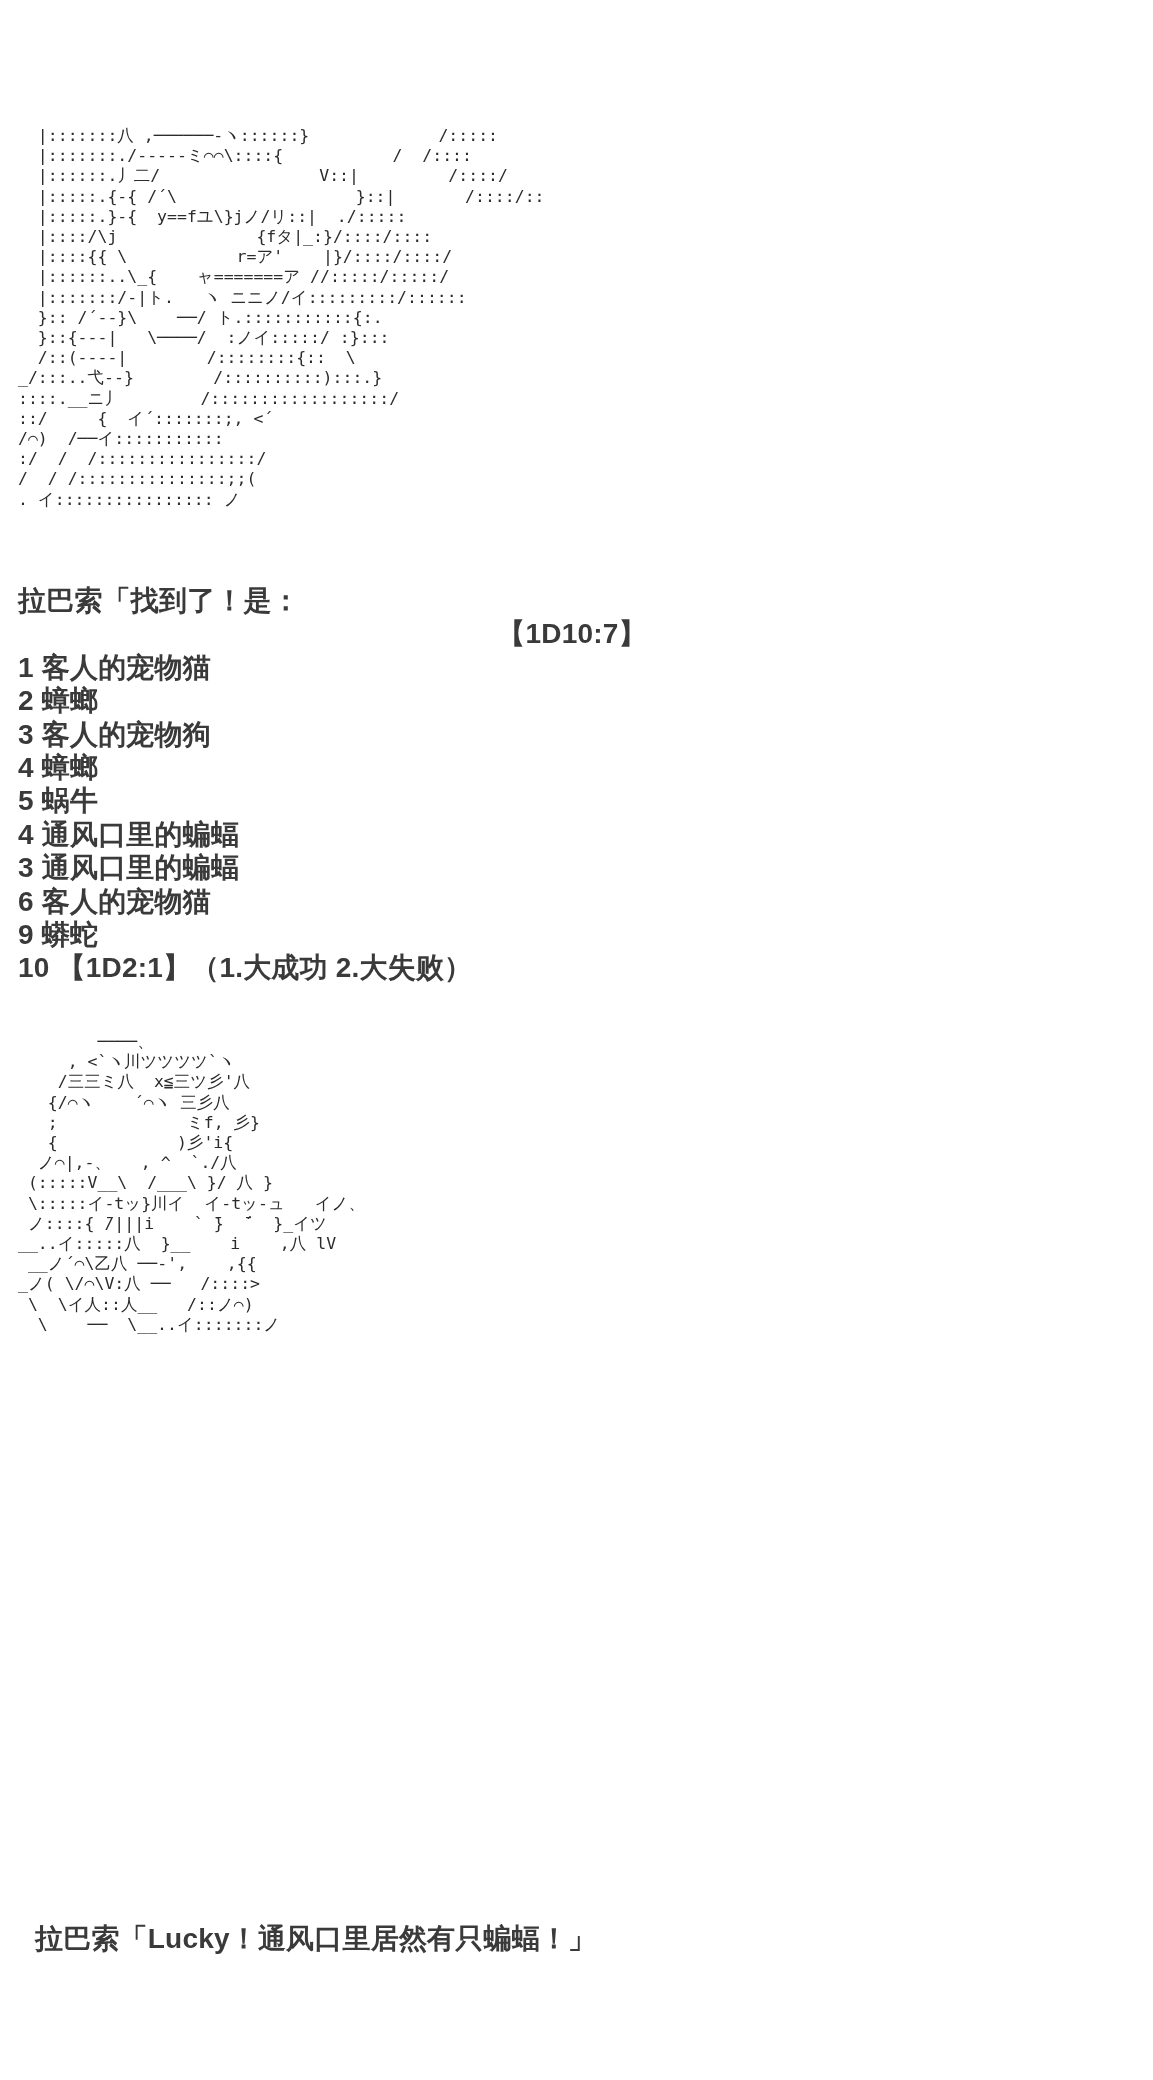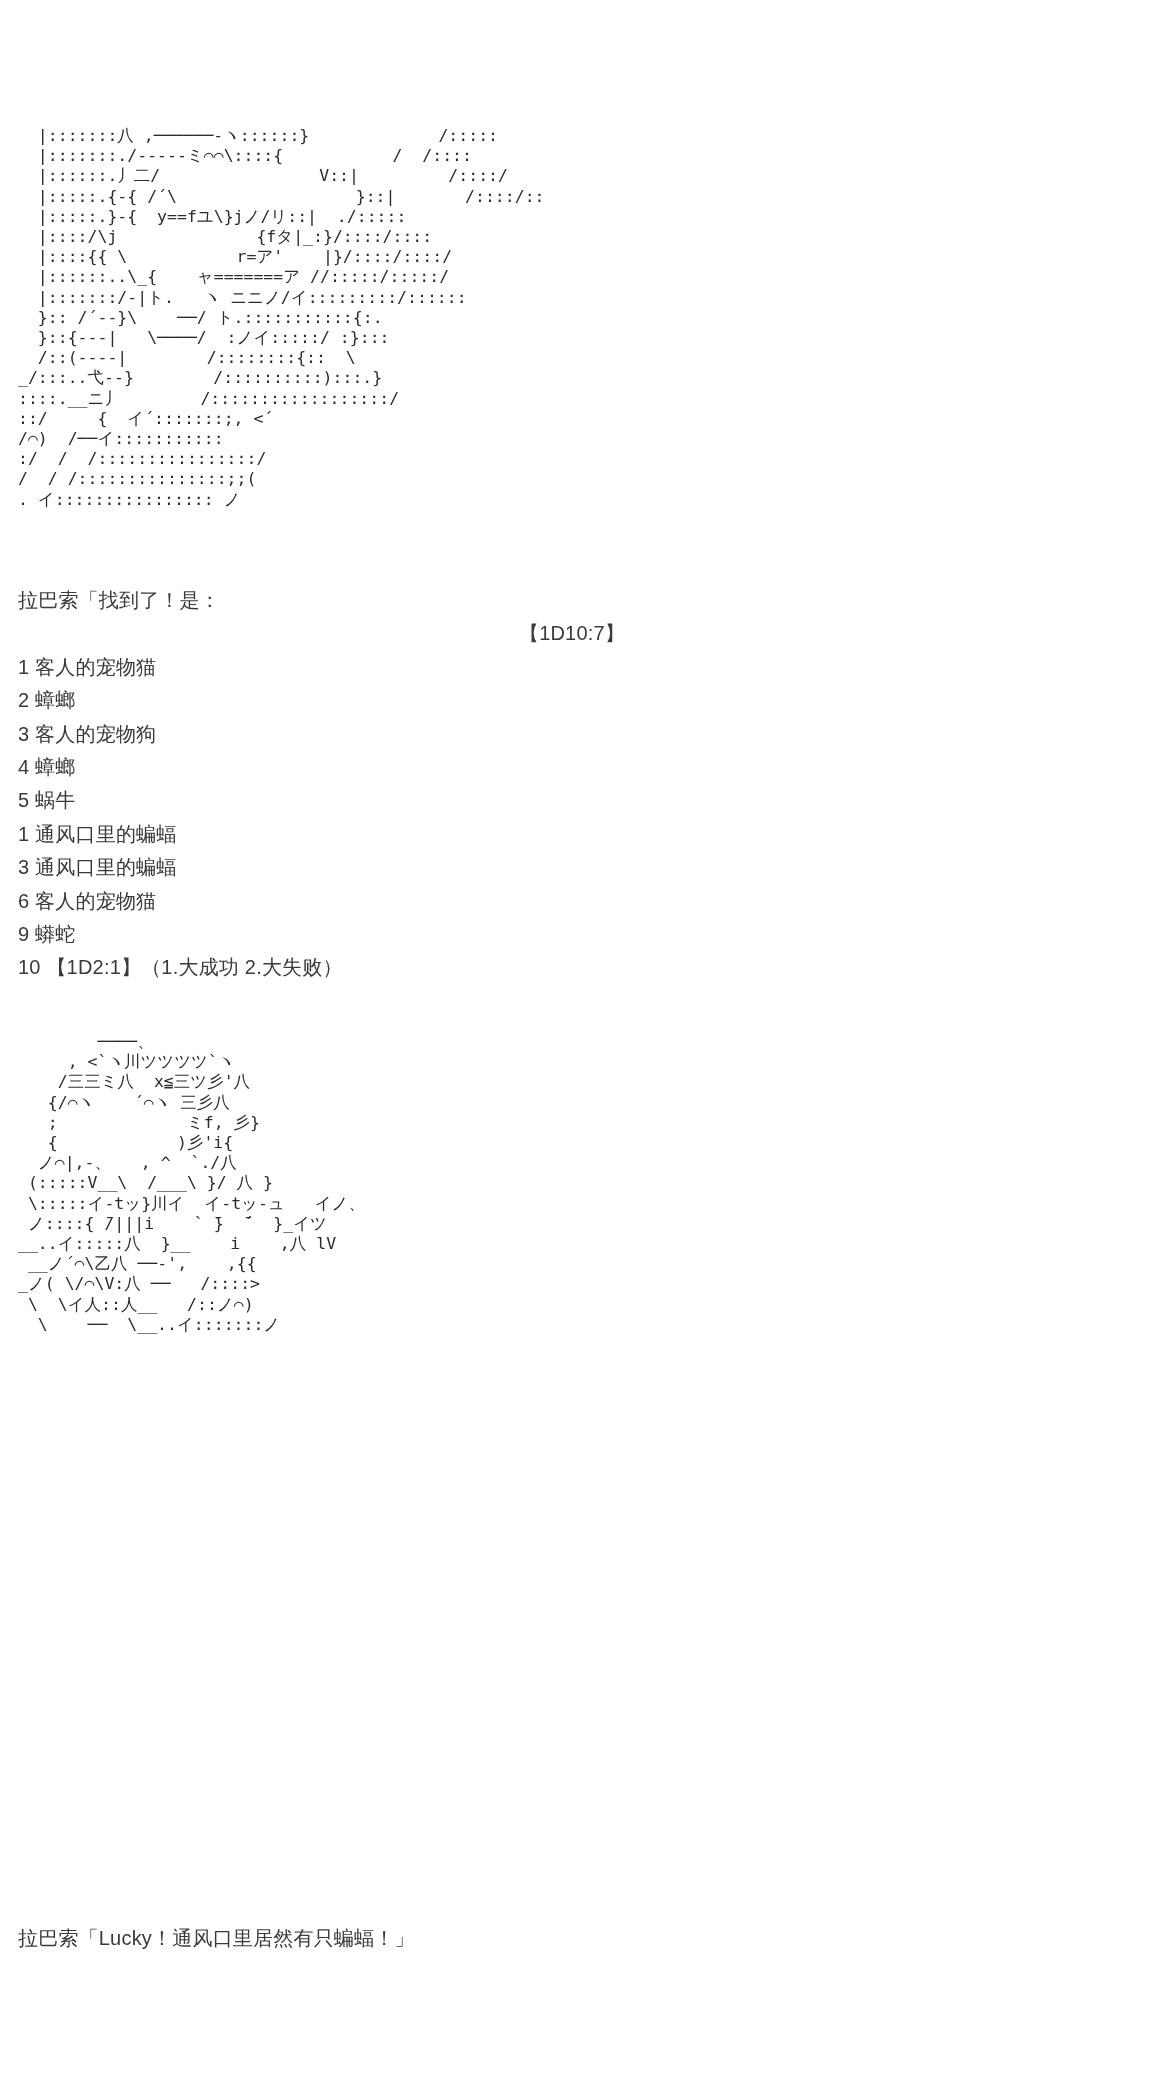--- a/index.html
+++ b/index.html
@@ -45,28 +45,29 @@
     top: 1032px;
   }
 
   
   .text-block {
     position: absolute;
     left: 18px;
     width: 1100px;
   }
   .tb-1 { top: 584px; }
-  .tb-2 { top: 1922px; }
+  .tb-2 { top: 1922px; margin-left: 17px; }
 
   .line {
-    font-size: 20px;
+    font-size: 28px;
     line-height: 33.4px;
     color: #3a3a3a;
     white-space: pre-wrap;
     letter-spacing: 0.2px;
+    font-weight: bold;
   }
   .line.indent {
     padding-left: 8px;
     text-align: center;
   }
   .hit-row {
     line-height: 33.4px;
   }
 </style>
 </head>
@@ -96,21 +97,21 @@
 
   <div class="text-block tb-1">
     <div class="line">拉巴索「找到了！是：</div>
     <div class="line indent">【1D10:7】</div>
     <div id="roll-table">
         <div class="line hit-row"><span>1 客人的宠物猫</span></div>
         <div class="line hit-row"><span>2 蟑螂</span></div>
         <div class="line hit-row"><span>3 客人的宠物狗</span></div>
         <div class="line hit-row"><span>4 蟑螂</span></div>
         <div class="line hit-row"><span>5 蜗牛</span></div>
-        <div class="line hit-row"><span>1 通风口里的蝙蝠</span></div>
+        <div class="line hit-row"><span>4 通风口里的蝙蝠</span></div>
         <div class="line hit-row"><span class="hit">3 通风口里的蝙蝠</span></div>
         <div class="line hit-row"><span>6 客人的宠物猫</span></div>
         <div class="line hit-row"><span>9 蟒蛇</span></div>
         <div class="line hit-row"><span>10 【1D2:1】（1.大成功 2.大失败）</span></div>
       </div>
   </div>
 
   <pre class="aa aa-2">        ────、
      , &lt;`ヽ川ツツツツ`ヽ
     /三三ミ八  x≦三ツ彡'八

